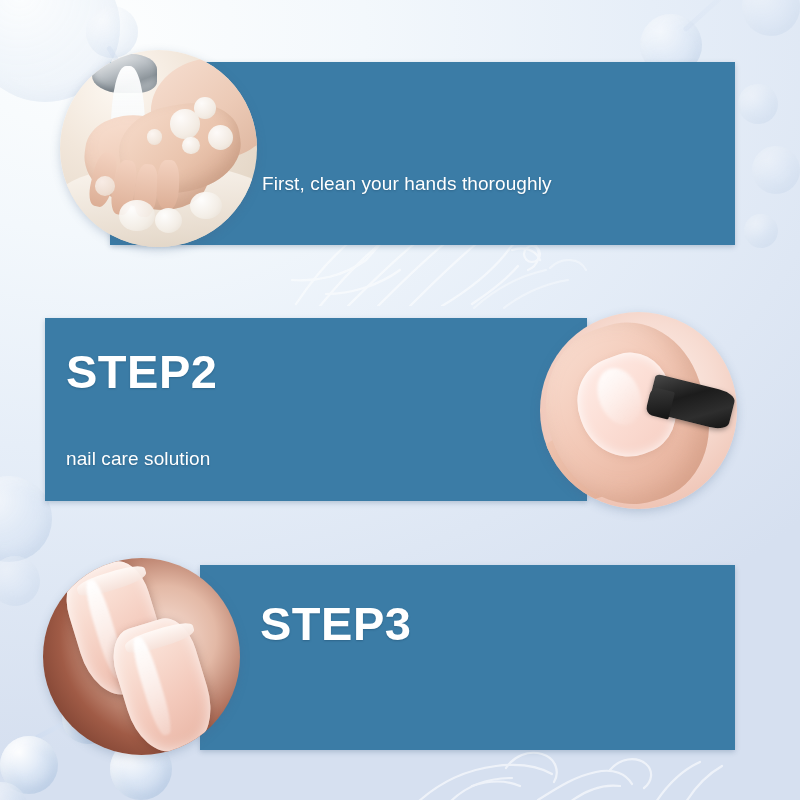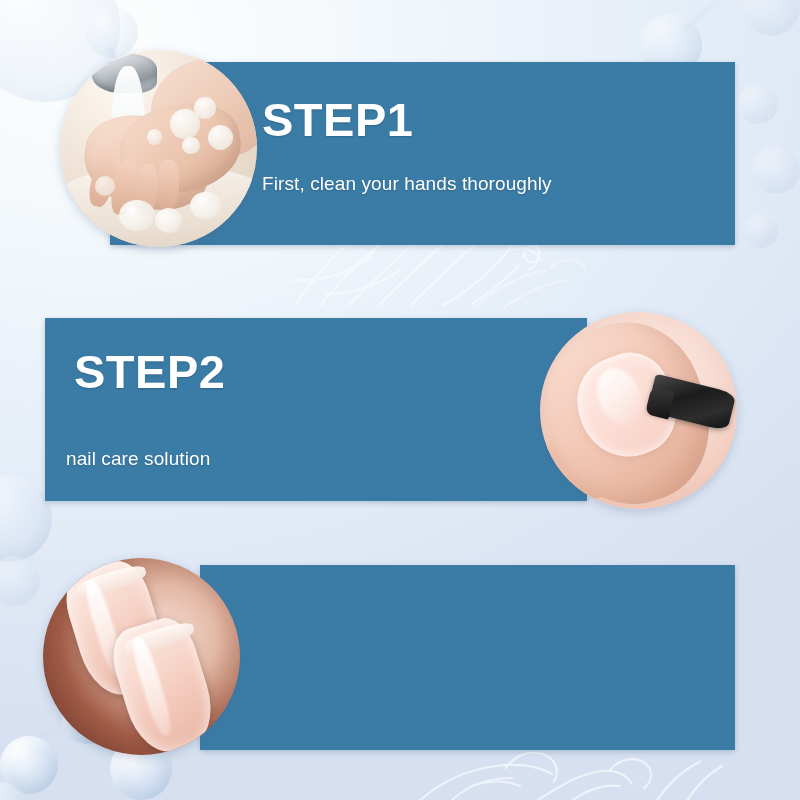--- a/index.html
+++ b/index.html
@@ -212,48 +212,48 @@
       <div class="p1-foam" style="left:62%;top:44%;width:9%;height:9%;"></div>
       <div class="p1-foam" style="left:75%;top:38%;width:13%;height:13%;"></div>
       <div class="p1-foam" style="left:30%;top:76%;width:18%;height:16%;"></div>
       <div class="p1-foam" style="left:48%;top:80%;width:14%;height:13%;"></div>
       <div class="p1-foam" style="left:66%;top:72%;width:16%;height:14%;"></div>
       <div class="p1-foam" style="left:18%;top:64%;width:10%;height:10%;opacity:.7;"></div>
       <div class="p1-foam" style="left:44%;top:40%;width:8%;height:8%;opacity:.8;"></div>
     </div>
   </div>
 
-  <div class="banner-txt step-title" style="left:262px;top:96px;">STEP1</div>
   <div class="banner-txt step-desc" style="left:262px;top:172px;">First, clean your hands thoroughly</div>
 
   <div class="banner" style="left:45px;top:318px;width:542px;height:183px;"></div>
 
   <div class="photo" style="left:540px;top:312px;width:197px;height:197px;">
     <div class="inner">
       <div class="p2-bg"></div>
       <div class="p2-knuck"></div>
       <div class="p2-finger"></div>
       <div class="p2-nail"></div>
       <div class="p2-shine"></div>
       <div class="p2-brush"></div>
       <div class="p2-brushTip"></div>
     </div>
   </div>
 
-  <div class="banner-txt step-title" style="left:66px;top:348px;margin-left:8px;">STEP2</div>
+  <div class="banner-txt step-title" style="left:66px;top:348px;">STEP2</div>
   <div class="banner-txt step-desc" style="left:66px;top:447px;">nail care solution</div>
 
   <div class="banner" style="left:200px;top:565px;width:535px;height:185px;"></div>
 
   <div class="photo" style="left:43px;top:558px;width:197px;height:197px;">
     <div class="inner">
       <div class="p3-bg"></div>
       <div class="p3-nail a"></div>
       <div class="p3-tip a"></div>
       <div class="p3-gloss a"></div>
       <div class="p3-nail b"></div>
       <div class="p3-tip b"></div>
       <div class="p3-gloss b"></div>
     </div>
   </div>
 
+  <div class="banner-txt step-title" style="left:260px;top:600px;">STEP3</div>
 
 </div>
 
 </body></html>

